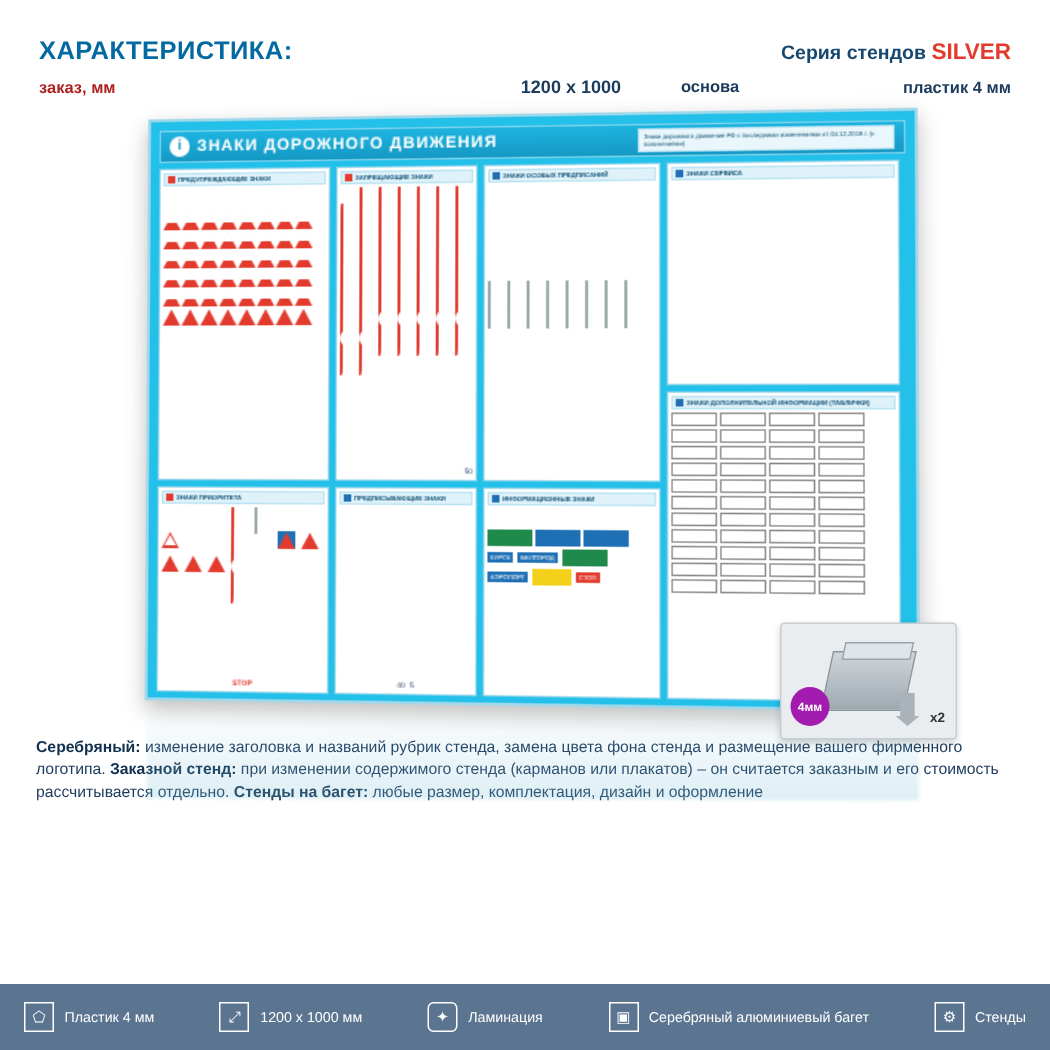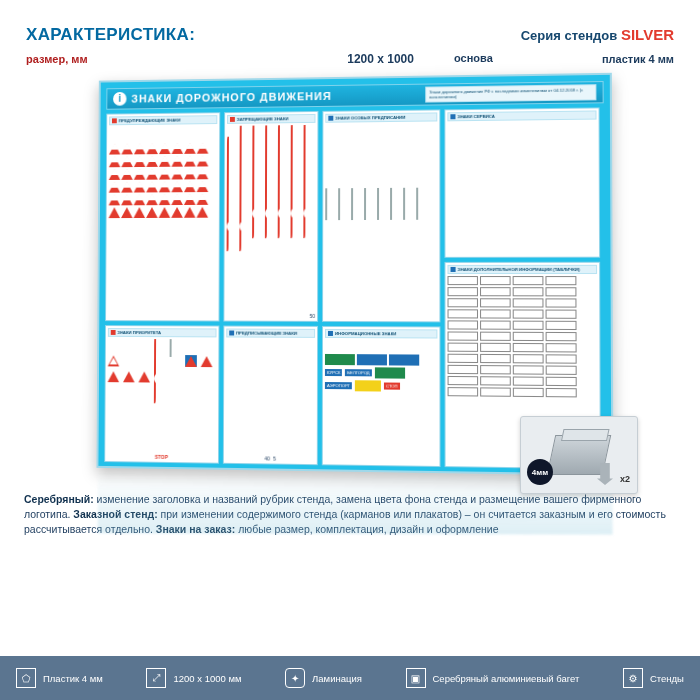--- a/index.html
+++ b/index.html
@@ -22,21 +22,21 @@
   .char-row1 { display:flex; justify-content:space-between; align-items:baseline; }
   .char-title { font-size:17px; font-weight:bold; color:#0369a1; letter-spacing:.3px; }
   .series { font-size:13px; font-weight:bold; color:#16476e;margin-top:10px; }
   .series .silver { color:#e23b2e; font-size:15px; }
   .char-row2 { display:flex; justify-content:space-between; align-items:baseline; margin-top:7px; font-size:11px; }
   .char-row2 .lbl { color:#b02020; font-weight:bold; }
   .char-row2 .mid { color:#1b3a5c; font-weight:bold; font-size:12px; }
   .char-row2 .osn { color:#1b3a5c; font-weight:bold; font-size:11px; }
   .char-row2 .plastic { color:#1b3a5c; font-weight:bold; font-size:11px; }
   .row2-left { width:250px; }
-  .row2-center { flex:1; display:flex; justify-content:center; gap:40px; }
+  .row2-center { flex:1; display:flex; justify-content:center; gap:40px;align-items:center; }
   .row2-right { width:110px; text-align:right; }
 
   
   .stand-wrap { position:relative; margin:10px auto 0 auto; width:560px; height:410px; }
   .stand {
     position:absolute; left:22px; top:0; width:516px; height:395px;
     background:#23c0e9; border:2px solid #9fd8ea;
     box-shadow:0 6px 14px rgba(0,0,0,.25);
     transform: perspective(900px) rotateY(-4deg) rotateX(1deg);
     padding:6px;
@@ -96,21 +96,21 @@
   .mount {
     position:absolute; right:-8px; bottom:-8px; width:118px; height:78px;
     background:#e9edf0; border:1px solid #c6ced4; border-radius:3px;
     box-shadow:0 2px 5px rgba(0,0,0,.18);
     display:flex; align-items:center; justify-content:center;
   }
   .mount-img { width:56px; height:40px; background:linear-gradient(#cfd6db,#9fa9b0); border:1px solid #8b959c; transform:skewX(-12deg); position:relative; }
   .mount-img:after { content:""; position:absolute; left:6px; top:-7px; width:44px; height:10px; background:#dfe5e9; border:1px solid #9aa4ab; }
   .mount-4mm {
     position:absolute; left:6px; bottom:8px; width:26px; height:26px; border-radius:50%;
-    background:#0f172a; color:#fff; font-size:8px; font-weight:bold; display:flex; align-items:center; justify-content:center;
+    background:#a21caf; color:#fff; font-size:8px; font-weight:bold; display:flex; align-items:center; justify-content:center;
   }
   .mount-x2 { position:absolute; right:7px; bottom:9px; font-size:9px; font-weight:bold; color:#333; }
   .bolt { position:absolute; right:24px; bottom:8px; width:16px; height:22px; background:#aab3b9; clip-path:polygon(20% 0,80% 0,80% 70%,100% 70%,50% 100%,0 70%,20% 70%); }
 
   
   .foot-text { padding:6px 24px 0 24px; font-size:10.5px; line-height:1.45; color:#1b3a5c; }
   .foot-text b { color:#11314f; }
 
   
   .bottombar {
@@ -129,21 +129,21 @@
 
   <div class="charblock">
     <div class="char-row1">
       <div class="char-title">ХАРАКТЕРИСТИКА:</div>
       <div class="series">
         <span>Серия стендов</span>
         <span class="silver">SILVER</span>
       </div>
     </div>
     <div class="char-row2">
-      <div class="row2-left"><span class="lbl">размер, мм</span></div>
+      <div class="row2-left"><span class="lbl">заказ, мм</span></div>
       <div class="row2-center">
         <span class="mid">1200 x 1000</span>
         <span class="osn">основа</span>
       </div>
       <div class="row2-right"><span class="plastic">пластик 4 мм</span></div>
     </div>
   </div>
 
   <div class="stand-wrap">
     <div class="stand">
@@ -532,21 +532,21 @@
 
     <div class="mount">
       <div class="mount-img"></div>
       <div class="mount-4mm">4мм</div>
       <div class="bolt"></div>
       <div class="mount-x2">x2</div>
     </div>
   </div>
 
   <div class="foot-text">
-    <b>Серебряный:</b><span> изменение заголовка и названий рубрик стенда, замена цвета фона стенда и размещение вашего фирменного логотипа. </span><b>Заказной стенд:</b><span> при изменении содержимого стенда (карманов или плакатов) – он считается заказным и его стоимость рассчитывается отдельно. </span><b>Знаки на заказ:</b><span> любые размер, комплектация, дизайн и оформление</span>
+    <b>Серебряный:</b><span> изменение заголовка и названий рубрик стенда, замена цвета фона стенда и размещение вашего фирменного логотипа. </span><b>Заказной стенд:</b><span> при изменении содержимого стенда (карманов или плакатов) – он считается заказным и его стоимость рассчитывается отдельно. </span><b>Стенды на багет:</b><span> любые размер, комплектация, дизайн и оформление</span>
   </div>
 
   <div class="bottombar">
     <div class="bitem">
       <span class="bicon">⬠</span>
       <span>Пластик 4 мм</span>
     </div>
     <div class="bitem">
       <span class="bicon">⤢</span>
       <span>1200 x 1000 мм</span>

